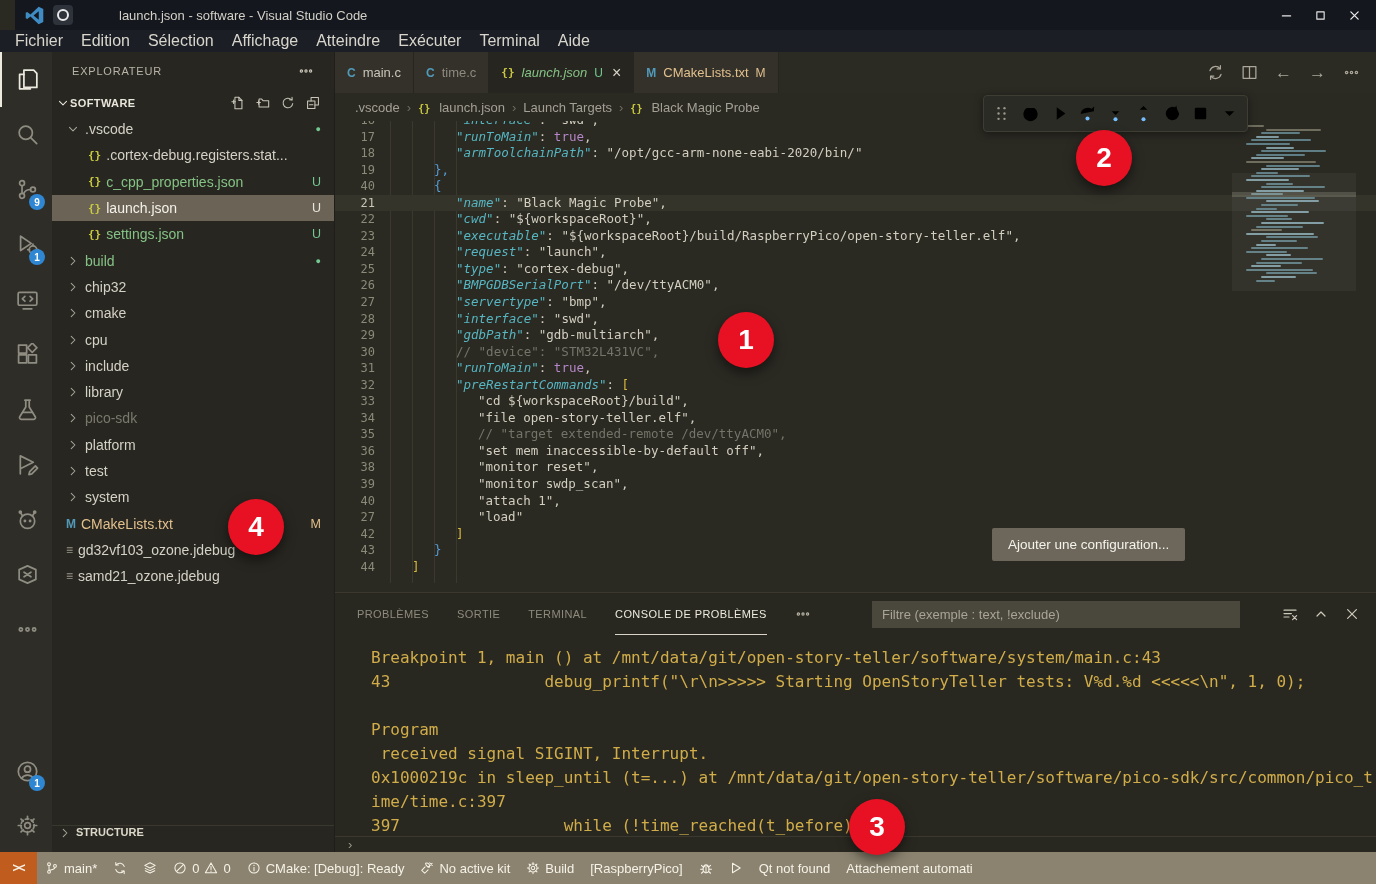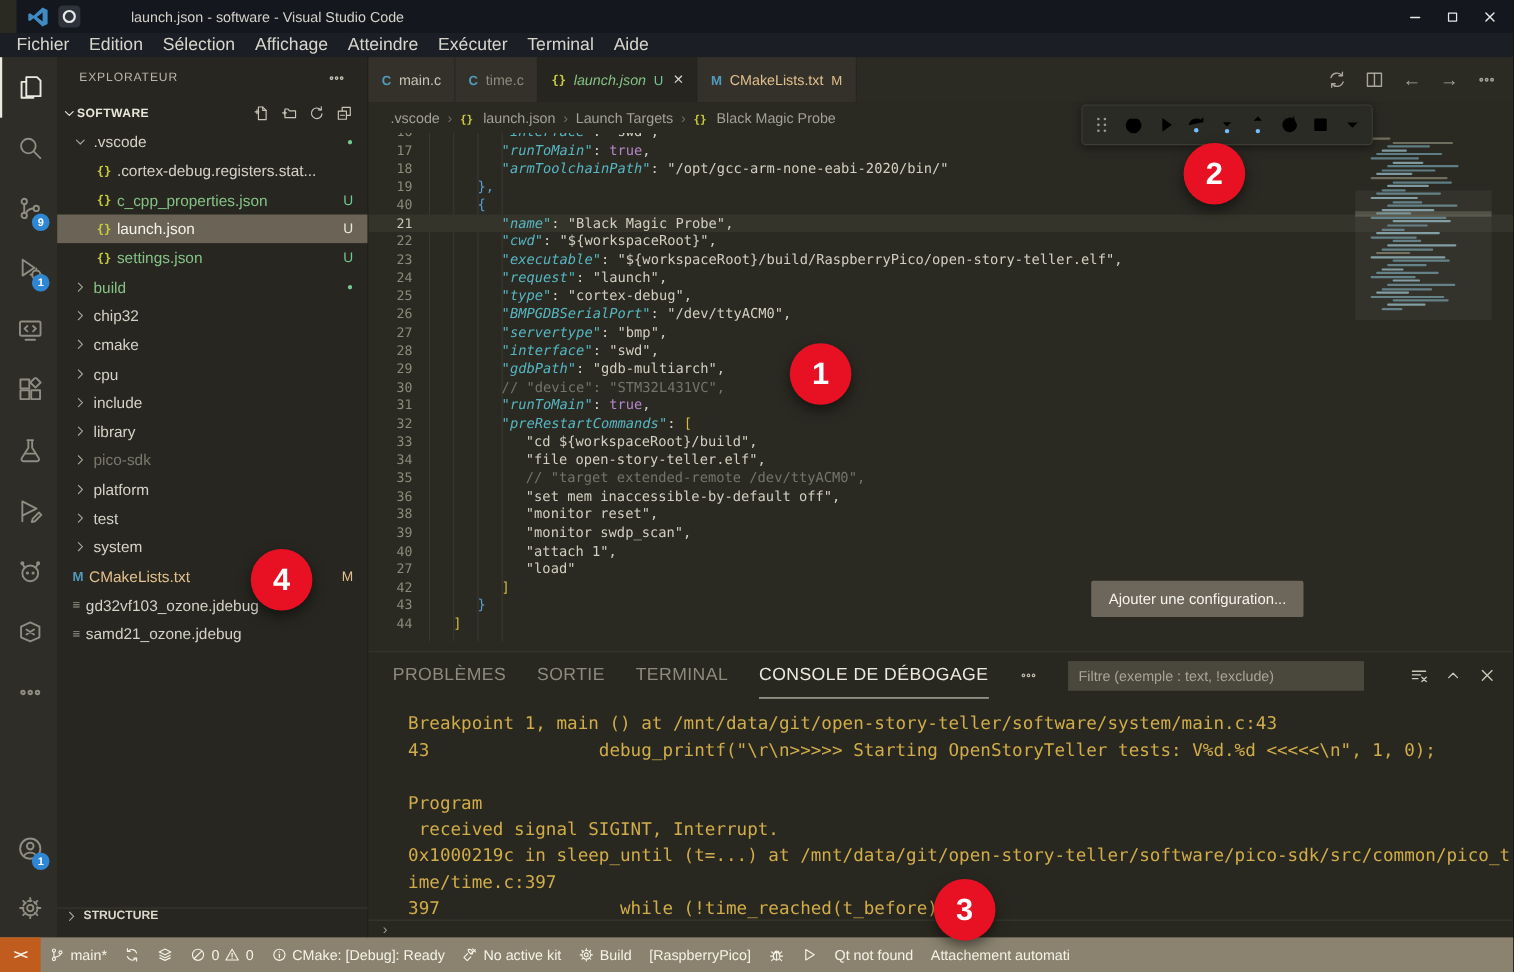--- a/index.html
+++ b/index.html
@@ -102,21 +102,21 @@
   .debug-toolbar { position:absolute; top:43px; left:648px; width:265px; height:37px; background:#2b2b25; border:1px solid #3e3d33; border-radius:4px; box-shadow:0 2px 8px rgba(0,0,0,.4); display:flex; align-items:center; padding:0 8px; gap:9px; z-index:5; }
   .dt-btn { display:flex; align-items:center; justify-content:center; width:22px; height:26px; }
   .dt-btn svg { width:19px; height:19px; }
   .dt-gray { color:#9a978b; } .dt-green { color:#89d185; } .dt-blue { color:#75beff; } .dt-red { color:#f48771; }
 
   .add-config { position:absolute; left:657px; top:407px; height:33px; background:#6d675b; color:#f5f3ec; display:inline-flex; align-items:center; padding:0 16px; font-size:13.5px; border-radius:2px; cursor:default; }
 
   
   .panel { height:260px; border-top:1px solid #3b392f; background:#292820; display:flex; flex-direction:column; flex:none; }
   .panel-bar { height:42px; display:flex; align-items:center; padding:0 16px 0 22px; gap:28px; flex:none; }
-  .panel-tab { font-size:16px; color:#8e8b7e; letter-spacing:.4px; height:100%; display:flex; align-items:center; border-bottom:1px solid transparent; white-space:nowrap; }
+  .panel-tab { font-size:11px; color:#8e8b7e; letter-spacing:.4px; height:100%; display:flex; align-items:center; border-bottom:1px solid transparent; white-space:nowrap; }
   .panel-tab.active { color:#edebdf; border-bottom-color:#d8d5c8; }
   .panel-more { color:#b5b2a4; } .panel-more svg { width:16px; height:16px; }
   .filter { margin-left:auto; width:368px; height:27px; background:#4a473d; border:none; outline:none; color:#fde047; padding:0 10px; font-size:13px; font-family:"Liberation Sans",sans-serif; }
   .filter::placeholder { color:#a9a596; }
   .panel-actions { display:flex; align-items:center; gap:15px; color:#ccc9bb; padding-left:14px; }
   .panel-actions svg { width:16px; height:16px; }
   .console { flex:1; padding:11px 0 0 36px; font-family:"DejaVu Sans Mono",monospace; font-size:16px; line-height:24px; color:#d1ad4a; white-space:pre; overflow:hidden; }
   .console-line { height:24px; }
   .console-input { height:16px; border-top:1px solid #3b392f; color:#9b988a; padding-left:13px; font-size:13px; display:flex; align-items:center; flex:none; }
 
@@ -690,21 +690,21 @@
             </svg>
           </span>
         </div>
 
       <div class="panel">
         <div class="panel-bar">
           <span style="display:flex;gap:28px;height:100%;">
               <span class="panel-tab">PROBLÈMES</span>
               <span class="panel-tab">SORTIE</span>
               <span class="panel-tab">TERMINAL</span>
-              <span class="panel-tab active">CONSOLE DE DÉBOGAGE</span>
+              <span class="panel-tab active">CONSOLE DE PROBLÈMES</span>
             </span>
           <span class="ic panel-more">
               <svg viewBox="0 0 16 16" fill="currentColor" stroke="none">
                 <circle cx="3.4" cy="8" r="1.1"></circle>
                 <circle cx="8" cy="8" r="1.1"></circle>
                 <circle cx="12.6" cy="8" r="1.1"></circle>
               </svg>
             </span>
           <input class="filter" placeholder="Filtre (exemple : text, !exclude)" style="">
           <span class="panel-actions">

